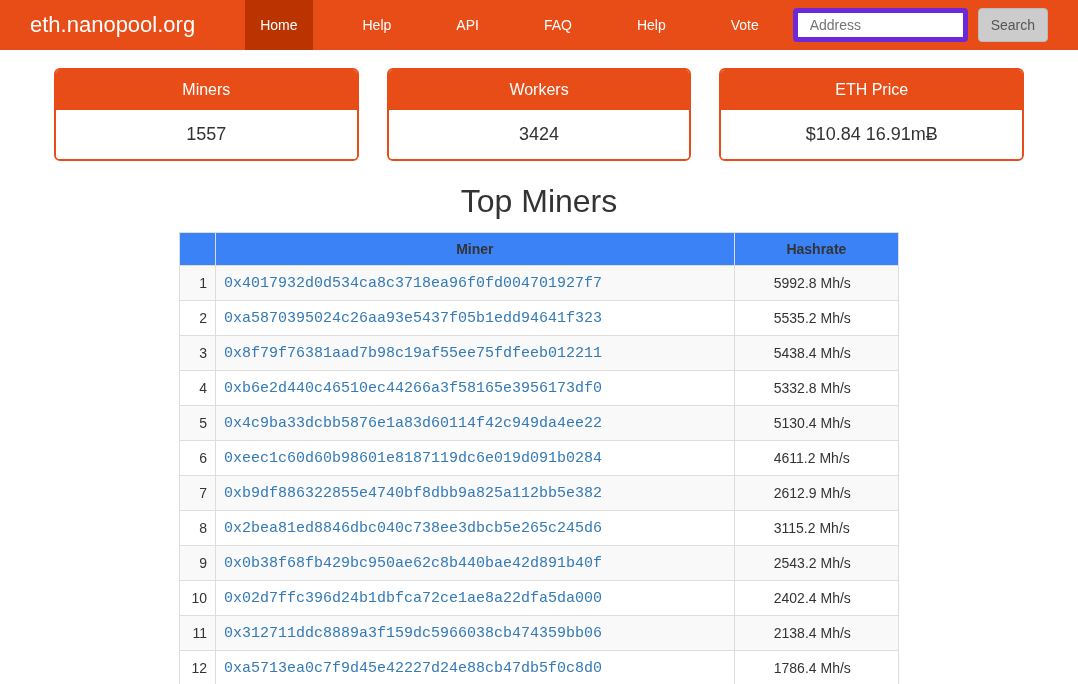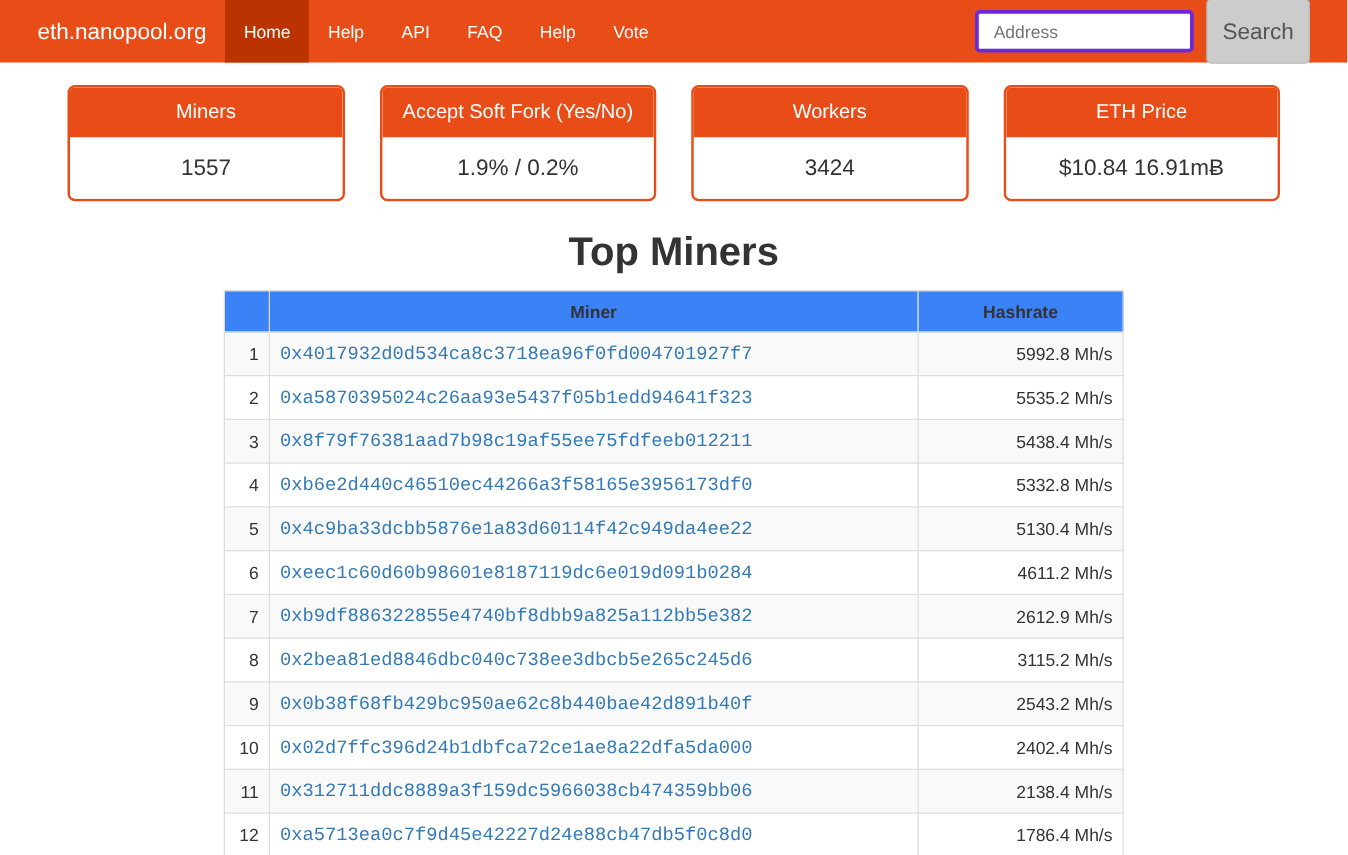--- a/index.html
+++ b/index.html
@@ -11,62 +11,63 @@
   }
   .navbar {
     background: #e84c17;
     display: flex;
     align-items: center;
     height: 50px;
     padding: 0 15px 0 15px;
   }
   .brand {
     color: #fff;
-    font-size: 18px;
+    font-size: 22px;
     padding: 0 15px;
     line-height: 50px;
   }
   .nav {
     display: flex;
     list-style: none;
   }
   .nav li a {
     display: block;
     color: #fff;
     text-decoration: none;
     padding: 0 15px;
     line-height: 50px;
     font-size: 14px;
+    margin-left: 35px;
   }
   .nav li.active a {
     background: #bb3400;
   }
   .nav-right {
     margin-left: auto;
     display: flex;
     align-items: center;
     gap: 10px;
     padding-right: 15px;
   }
   .search-input {
     height: 34px;
     width: 175px;
-    border: 3px solid #6d28d9;
+    border: 5px solid #6d28d9;
     border-radius: 4px;
     padding: 6px 12px;
     font-size: 14px;
     color: #555;
   }
   .search-btn {
-    height: 52px;
+    height: 34px;
     background: #ccc;
     border: 1px solid #bbb;
     border-radius: 4px;
     padding: 0 12px;
-    font-size: 18px;
+    font-size: 14px;
     color: #555;
     cursor: pointer;
   }
   .container {
     max-width: 1000px;
     margin: 0 auto;
     padding: 0 15px;
   }
   .stats-row {
     display: flex;
@@ -92,21 +93,21 @@
     line-height: 1.15;
   }
   .panel-body {
     font-size: 18px;
     color: #333;
     padding: 14px 8px;
     background: #fff;
   }
   h1.section-title {
     text-align: center;
-    font-weight: 700;
+    font-weight: 400;
     font-size: 32px;
     color: #333;
     margin: 22px 0 12px;
   }
   .table-wrap {
     margin: 0 auto;
     max-width: 720px;
   }
   table {
     width: 100%;
@@ -130,21 +131,21 @@
     color: #333;
     width: 36px;
   }
   td.miner a {
     color: #337ab7;
     text-decoration: none;
     font-family: Menlo, Monaco, Consolas, "Courier New", monospace;
     font-size: 15px;
   }
   td.hashrate {
-    text-align: right;
+    text-align: left;
     color: #333;
     padding-left: 39px;
   }
   tbody tr:nth-child(odd) td {
     background: #f9f9f9;
   }
 </style>
 </head>
 <body>
 
@@ -174,24 +175,20 @@
     <input class="search-input" type="text" placeholder="Address" style="">
     <button class="search-btn">Search</button>
   </div>
 </div>
 
 <div class="container">
   <div class="stats-row">
       <div class="panel">
         <div class="panel-heading">Miners</div>
         <div class="panel-body">1557</div>
-      </div>
-      <div class="panel">
-        <div class="panel-heading">Accept Soft Fork (Yes/No)</div>
-        <div class="panel-body">1.9% / 0.2%</div>
       </div>
       <div class="panel">
         <div class="panel-heading">Workers</div>
         <div class="panel-body">3424</div>
       </div>
       <div class="panel">
         <div class="panel-heading">ETH Price</div>
         <div class="panel-body">$10.84 16.91mɃ</div>
       </div>
     </div>

